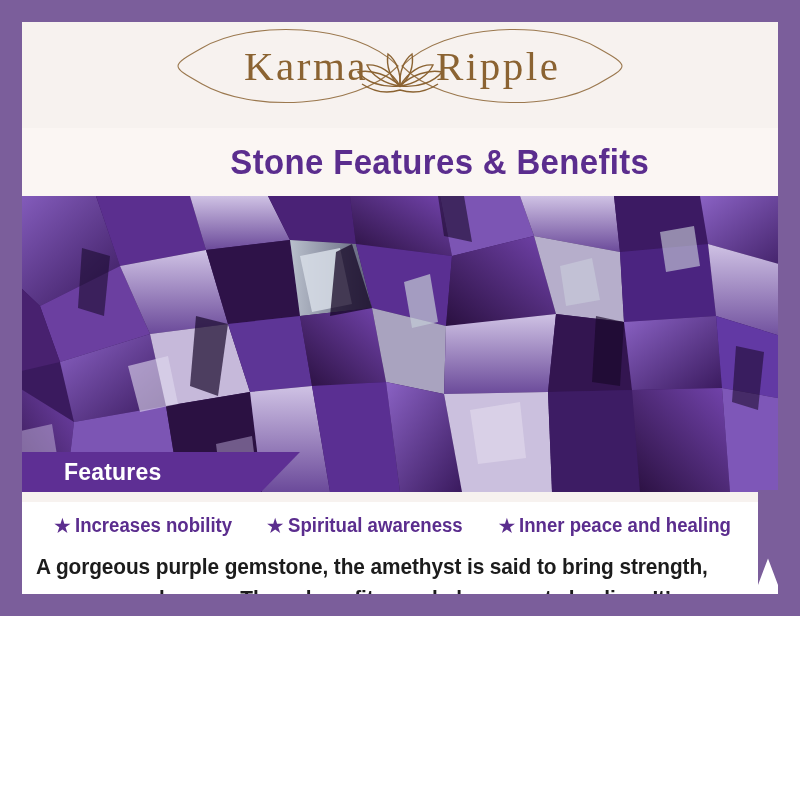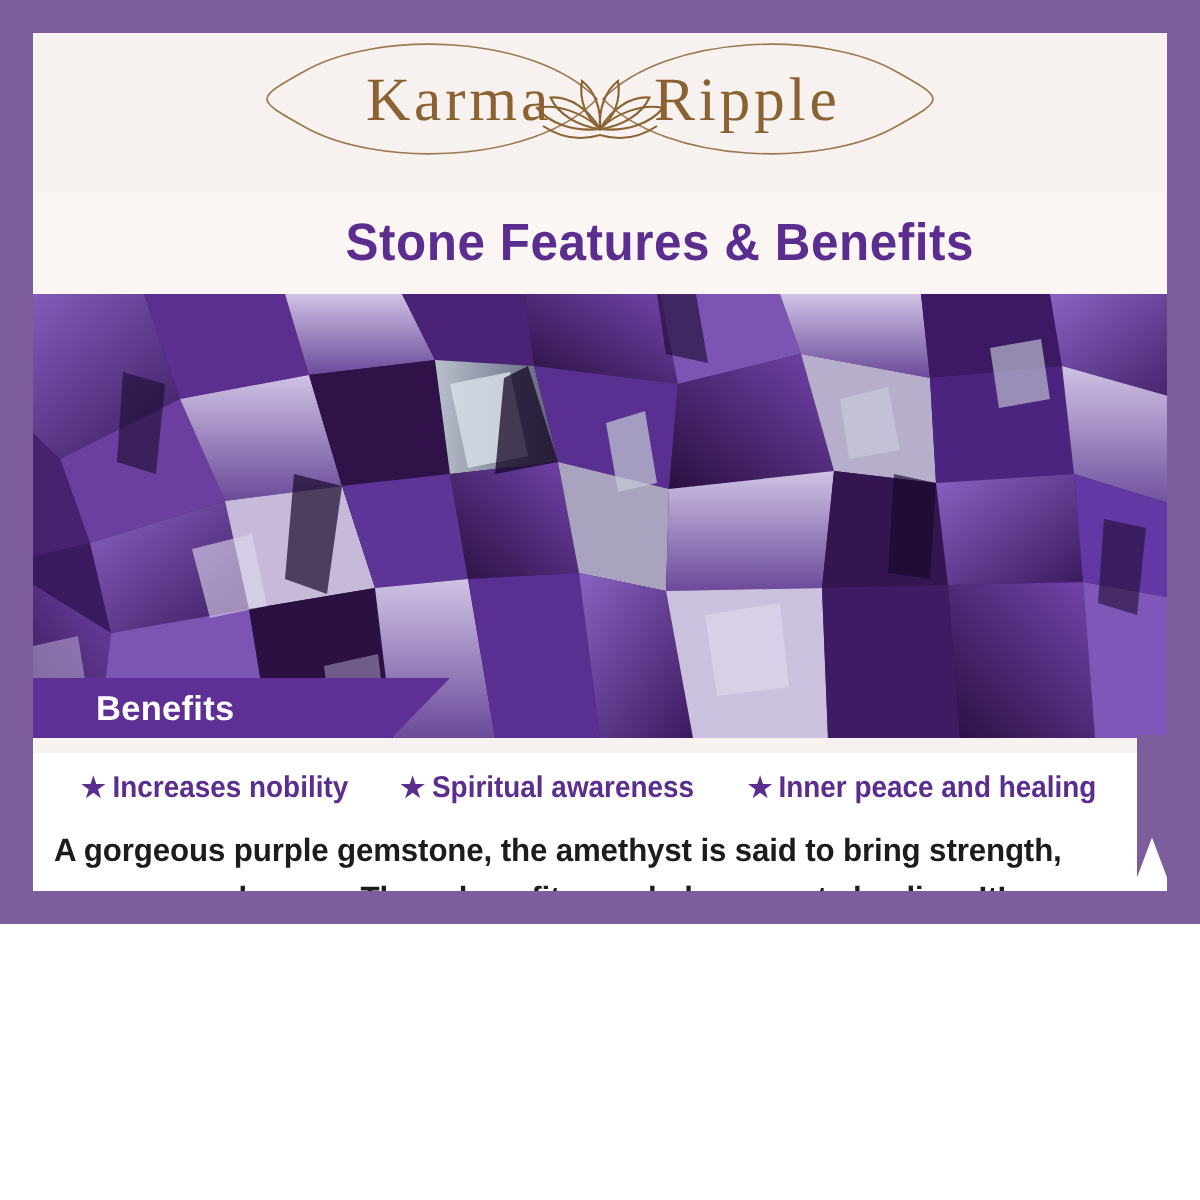--- a/index.html
+++ b/index.html
@@ -321,21 +321,21 @@
       <polygon points="352,48 372,112 330,120 336,56" fill="#160726" opacity="0.75"></polygon>
       <polygon points="196,120 228,128 218,200 190,190" fill="#1a0a2c" opacity="0.7"></polygon>
       <polygon points="596,120 624,126 620,190 592,186" fill="#180828" opacity="0.65"></polygon>
       <polygon points="82,52 110,60 104,120 78,112" fill="#1b0b2e" opacity="0.6"></polygon>
       <polygon points="438,0 464,0 472,46 444,40" fill="#190929" opacity="0.6"></polygon>
       <polygon points="736,150 764,156 758,214 732,206" fill="#170827" opacity="0.55"></polygon>
     </svg>
   </div>
 
   <div class="stone-banner">
-    <span class="stone-banner-text">Benefits</span>
+    <span class="stone-banner-text">Features</span>
   </div>
 
   <div class="lower">
     <div class="lower-top-strip"></div>
 
     <div class="features">
       <div class="feature">
         <span class="feature-star">★</span>
         <span class="feature-label">Increases nobility</span>
       </div>

